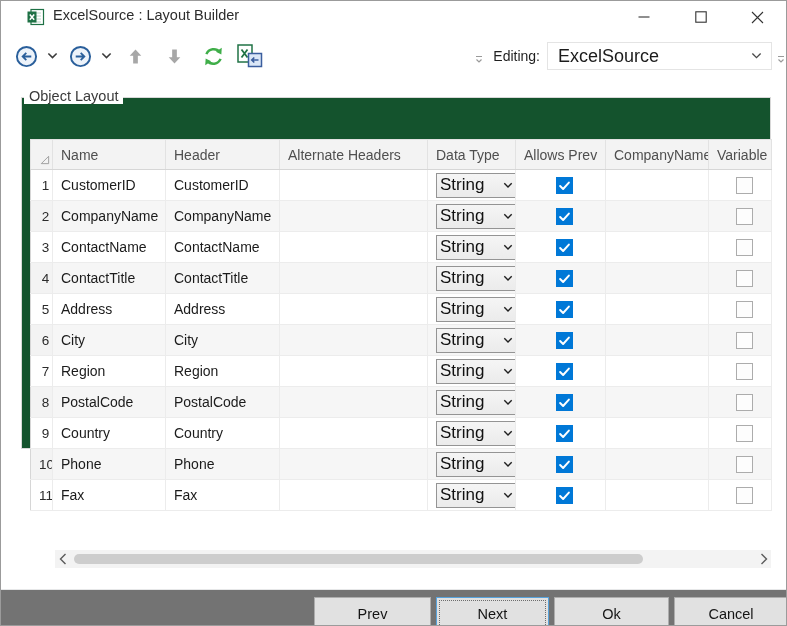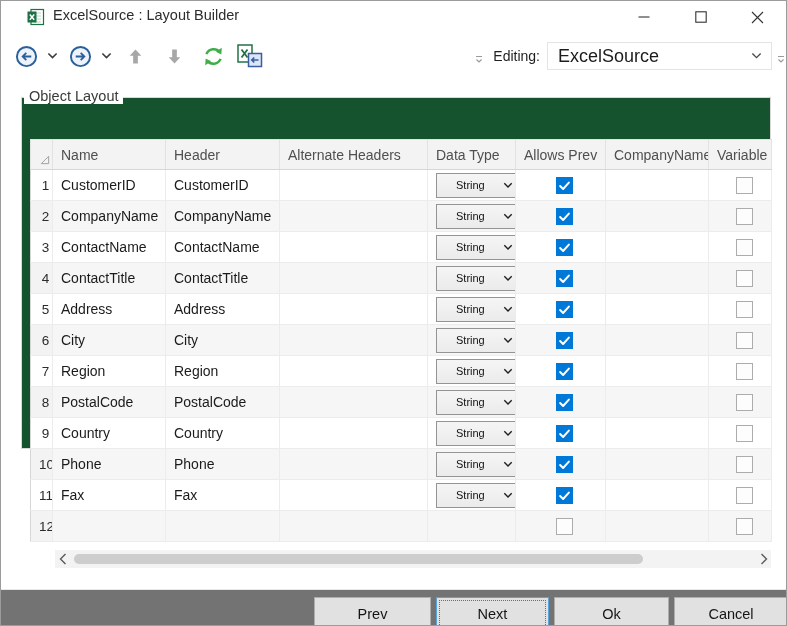--- a/index.html
+++ b/index.html
@@ -63,21 +63,21 @@
   }
   tr.alt td { background:#f6f6f6; }
   tr.alt td.c-num { background:#f3f3f3; }
   td.c-dt { padding:0 0 0 2px; }
   td.c-check { padding:0; }
 
   .combo {
     width:84px; height:25px; border:1px solid #949494;
     background:linear-gradient(#f5f5f5,#ebebeb); display:flex; align-items:center;
   }
-  .combo-text { flex:1; padding-left:19px; font-size:11px; color:#111111; }
+  .combo-text { flex:1; padding-left:3px; font-size:17px; color:#111111; }
   .combo-arrow { margin-right:6px; }
 
   .cb {
     width:17px; height:17px; border:1px solid #acacac; background:#fdfdfd;
     margin:0 auto; display:flex; align-items:center; justify-content:center;
   }
   .cb.checked { background:#0078d7; border-color:#0078d7; }
 
   
   .hscroll { position:absolute; left:33px; top:452px; width:716px; height:18px; background:#f3f3f3; }
@@ -500,34 +500,20 @@
                   <svg width="13" height="13" viewBox="0 0 16 16">
                     <path d="M2.6 8.6 L6.3 12.3 L13.4 4.4" stroke="#fff" stroke-width="2.4" fill="none" stroke-linecap="round" stroke-linejoin="round"></path>
                   </svg>
                 </div>
               </td>
               <td class="c-desc"></td>
               <td class="c-check">
                 <div class="cb "></div>
               </td>
             </tr>
-            <tr class="alt">
-              <td class="c-num">12</td>
-              <td class="c-name"></td>
-              <td class="c-header"></td>
-              <td class="c-alt"></td>
-              <td class="c-dt"></td>
-              <td class="c-check">
-                <div class="cb "></div>
-              </td>
-              <td class="c-desc"></td>
-              <td class="c-check">
-                <div class="cb "></div>
-              </td>
-            </tr>
           </tbody>
       </table>
     </div>
 
     <div class="hscroll">
       <div class="scroll-arrow left">
         <svg width="8" height="12" viewBox="0 0 8 12">
             <path d="M6.5 1 L1.5 6 L6.5 11" stroke="#5b5b5b" stroke-width="1.4" fill="none"></path>
           </svg>
       </div>

